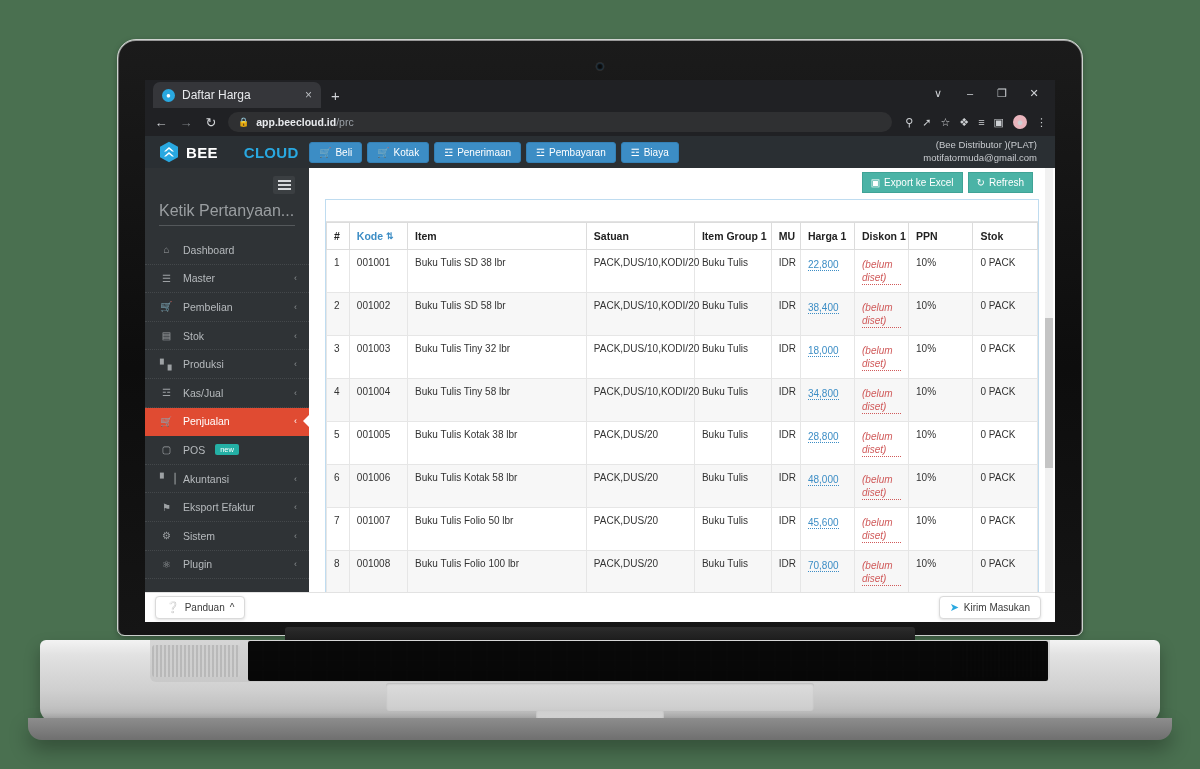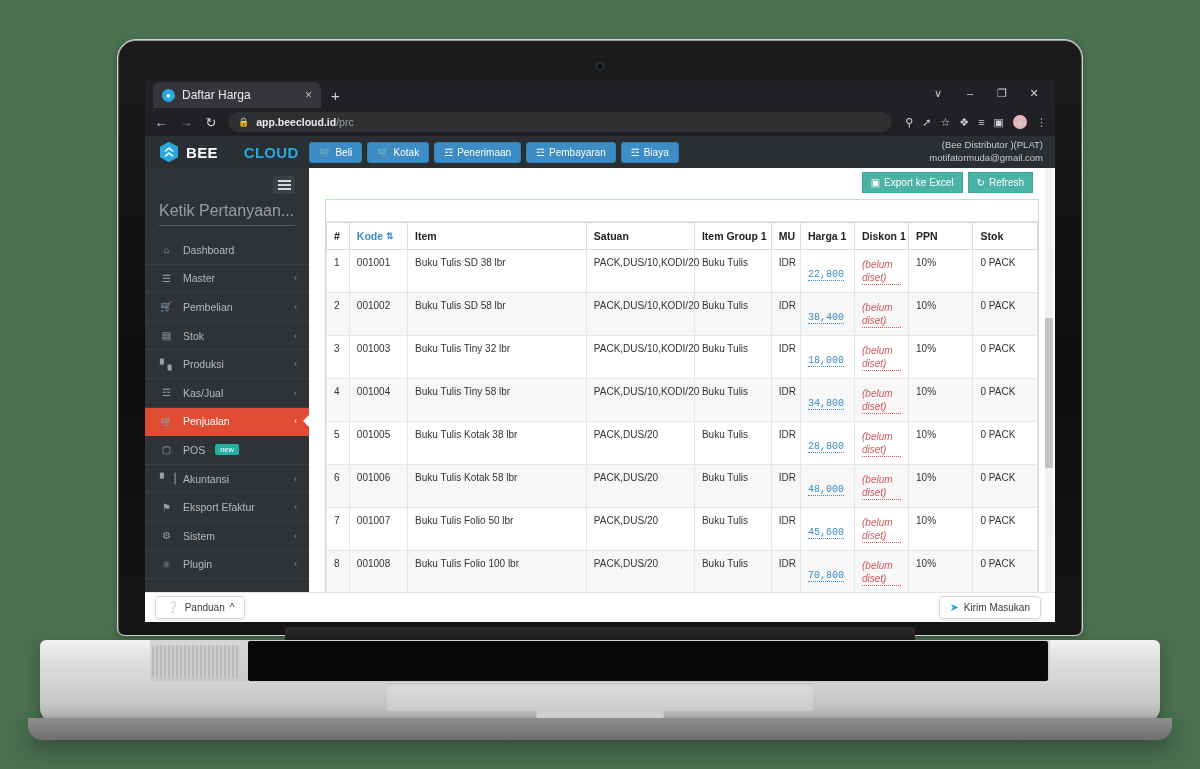--- a/index.html
+++ b/index.html
@@ -150,21 +150,21 @@
   .brand-text { font-size:15px; font-weight:bold; letter-spacing:.3px; }
   .brand-text .bee { color:#fff; }
   .brand-text .cloud { color:#29a8e0;padding-left:26px; }
 
   .navbtns { display:flex; gap:5px; }
   .navpill {
     background:#3c8dc5; color:#fff; font-size:10px;
     padding:4px 9px; border-radius:3px; display:flex; align-items:center; gap:4px;
     white-space:nowrap; border:1px solid #3480b5;
   }
-  .userinfo { margin-left:auto; padding-right:12px; text-align:right; color:#c9ccd0; line-height:1.35; }
+  .userinfo { margin-left:auto; padding-right:18px; text-align:right; color:#c9ccd0; line-height:1.35; }
   .userinfo div { font-size:9.5px; }
 
   .sidebar {
     width:164px; background:#2f3336; position:absolute; left:0; top:32px;
     height:454px; color:#b8bcc0;
   }
   .hamburger-row { height:34px; display:flex; justify-content:flex-end; align-items:center; padding-right:14px; }
   .hamburger {
     width:22px;height:18px;background:#3b3f42;border-radius:2px;
     display:flex;flex-direction:column;justify-content:center;align-items:center;gap:2.5px;
@@ -227,22 +227,21 @@
     border:1px solid #dcdcdc; background:#fff; font-weight:bold; white-space:nowrap;
   }
   table.grid td {
     font-size:10px; color:#333; padding:7px 7px; border:1px solid #e6e6e6;
     vertical-align:top; white-space:nowrap; height:41px;
   }
   .th-sort { color:#3c8dc5; font-weight:bold; display:inline-flex; gap:3px; align-items:center; }
   .sort-ico { font-size:9px; color:#3c8dc5; }
   .price {
     color:#3c8dc5; border-bottom:1px dotted #3c8dc5; display:inline-block;
-    margin-top:12px;
-    font-family:Liberation Mono, monospace;
+    margin-top:2px;
   }
   .unset {
     color:#d05a5a; font-style:italic; border-bottom:1px dotted #d05a5a;
     display:inline-block; white-space:normal; line-height:1.25; margin-top:2px;
   }
   tr.alt td { background:#f7f7f7; }
 
   .vscroll {
     position:absolute; right:2px; top:150px; width:8px; height:150px;
     background:#c4c4c4; border-radius:0;

